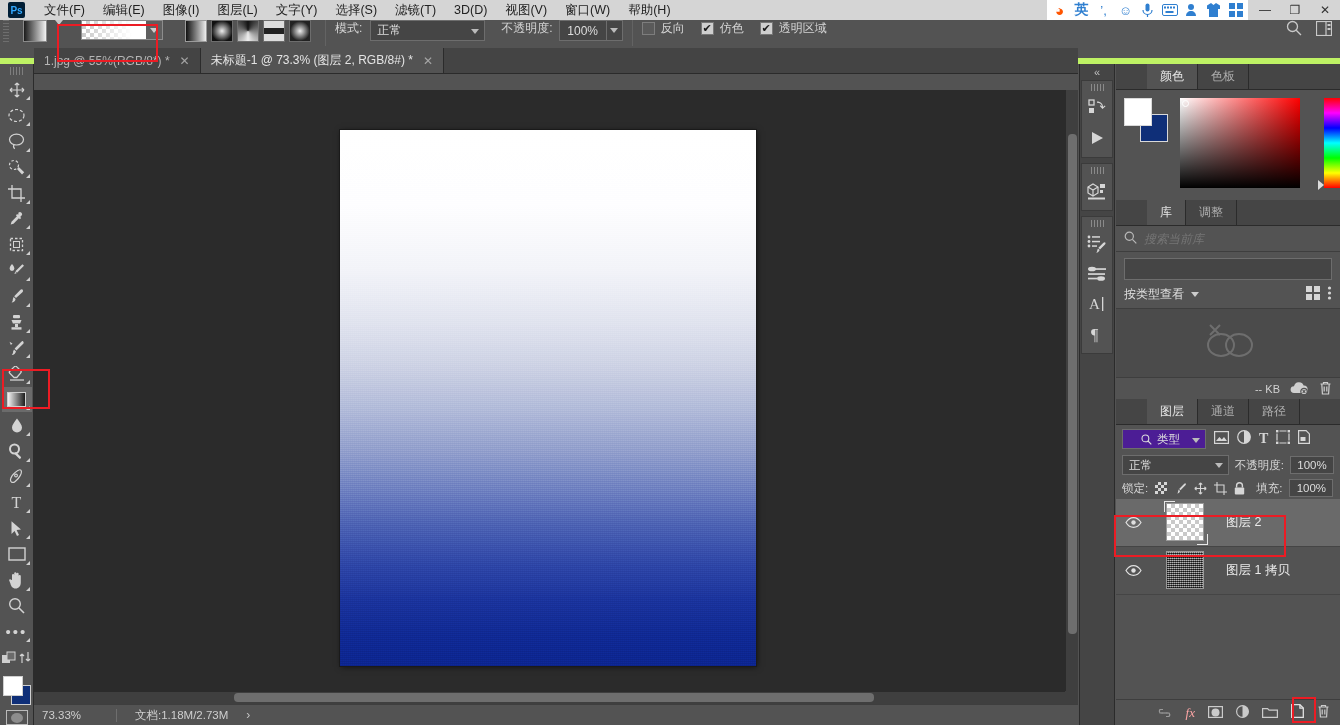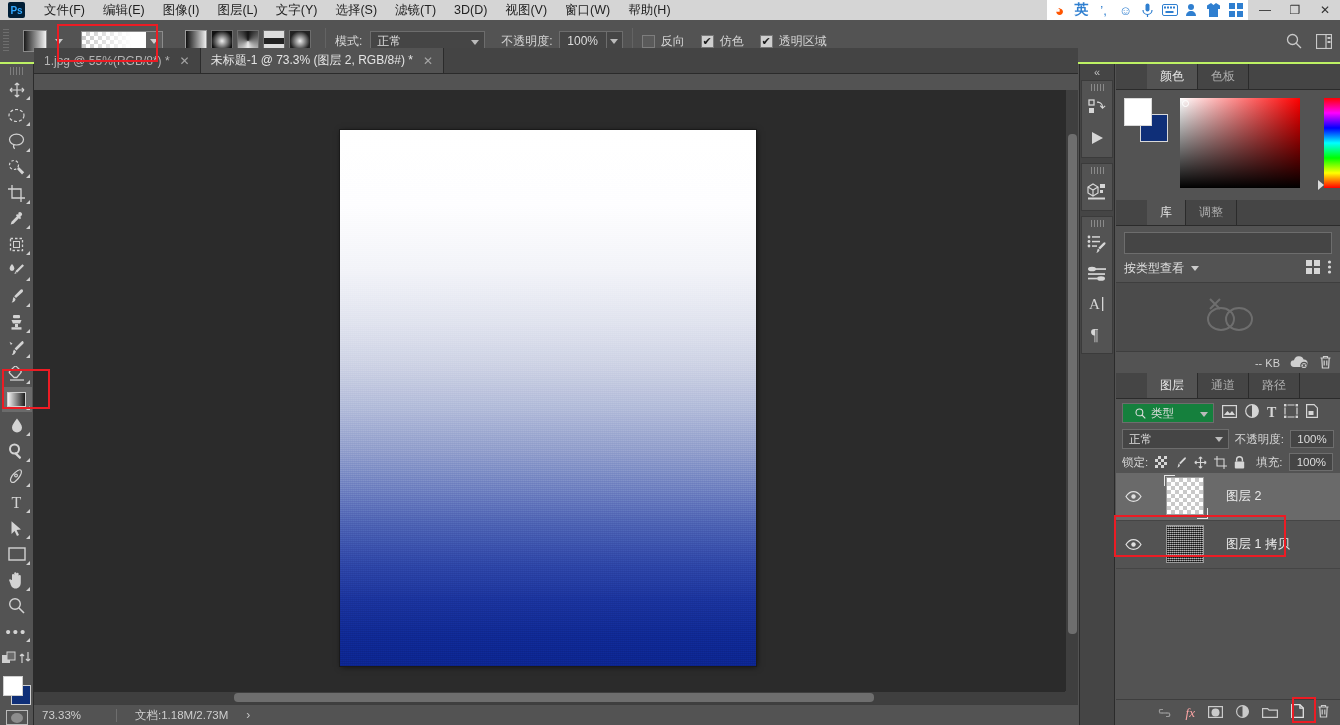--- a/index.html
+++ b/index.html
@@ -38,22 +38,22 @@
   .ime-sogou { color: #ff5500; font-size: 15px; font-weight: bold; }
   .ime-cn { color: #2f7fd0; font-size: 14px; font-weight: bold; }
 
   .wbtns { position: absolute; right: 0; top: 0; height: 20px; display: flex; }
   .wbtn { width: 30px; height: 20px; display: flex; align-items: center; justify-content: center;
           color: #333; font-size: 12px; }
 
   
   .optbar {
     position: absolute; left: 0; top: 20px; width: 1340px; height: 44px;
-    background: #535353; border-bottom: 2px solid #bef264;
-    display: flex; align-items: center;
+    background: #535353; border-bottom: 6px solid #bef264;
+    display: flex; align-items: flex-start;
   }
   .grip { width: 6px; height: 24px; margin-left: 3px; margin-right: 4px;
           background-image: repeating-linear-gradient(to bottom, #777 0 1px, transparent 1px 3px);
           opacity: .75; }
   .tool-preview {
     width: 24px; height: 22px; margin-left: 10px;
     background: linear-gradient(to right, #1b1b1b, #f2f2f2);
     border: 1px solid #8a8a8a;
   }
   .caret { width: 0; height: 0; border-left: 4px solid transparent; border-right: 4px solid transparent;
@@ -236,22 +236,22 @@
   .lib-combo { margin: 6px 8px 0; height: 22px; background: #454545; border: 1px solid #6d6d6d; }
   .lib-view { height: 28px; display: flex; align-items: center; padding: 14px 8px;
               color: #e0e0e0; font-size: 12px; border-bottom: 1px solid #3e3e3e; }
   .lib-body { height: 68px; background: #4b4b4b; display: flex; align-items: center; justify-content: center; }
   .lib-foot { height: 22px; display: flex; align-items: center; justify-content: flex-end;
               gap: 10px; padding-right: 8px; color: #d2d2d2; font-size: 11px;
               border-top: 1px solid #3e3e3e; }
 
   
   .lay-filter { height: 28px; display: flex; align-items: center; padding: 0 6px; gap: 8px; }
-  .lay-filter .fsel { width: 92px; height: 20px; background: #15803d; border: 1px solid #6d6d6d;
-                      display: flex; align-items: center; gap: 5px; padding: 0 12px;
+  .lay-filter .fsel { width: 84px; height: 20px; background: #4c1d95; border: 1px solid #6d6d6d;
+                      display: flex; align-items: center; gap: 5px; padding: 0 18px;
                       color: #ddd; font-size: 11.5px; position: relative; }
   .lay-row2 { height: 24px; display: flex; align-items: center; padding: 0 6px; gap: 6px; }
   .blend-sel { width: 124px; height: 20px; background: #454545; border: 1px solid #6d6d6d;
                display: flex; align-items: center; padding: 0 6px; color: #ddd; font-size: 11.5px;
                position: relative; }
   .lay-row3 { height: 22px; display: flex; align-items: center; padding: 0 6px; gap: 7px;
               color: #d6d6d6; font-size: 11.5px; }
   .lock-ic { color: #cfcfcf; display: flex; align-items: center; }
   .opa-val { height: 18px; min-width: 44px; background: #454545; border: 1px solid #6d6d6d;
              color: #ddd; font-size: 11.5px; display: flex; align-items: center; justify-content: center; }
@@ -712,20 +712,29 @@
         <div class="picker"></div>
       </div>
       <div class="cp-strip">
         <div class="mk"></div>
       </div>
     </div>
 
     <div class="panel-tabs">
       <div class="ptab active">库</div>
       <div class="ptab">调整</div>
+    </div>
+    <div class="lib-search">
+      <span>
+        <svg width="13" height="13" viewBox="0 0 13 13">
+            <circle cx="5.3" cy="5.3" r="4.1" fill="none" stroke="#b9b9b9" stroke-width="1.2"></circle>
+            <line x1="8.4" y1="8.4" x2="12.3" y2="12.3" stroke="#b9b9b9" stroke-width="1.2"></line>
+          </svg>
+      </span>
+      <input placeholder="搜索当前库" style="">
     </div>
     <div class="lib-combo"></div>
     <div class="lib-view">
       <span>按类型查看</span>
       <span style="margin-left:7px;width:0;height:0;border-left:4px solid transparent;border-right:4px solid transparent;border-top:5px solid #ccc"></span>
       <span style="margin-left:auto;display:flex;gap:7px;align-items:center">
         <span>
           <svg width="14" height="14" viewBox="0 0 14 14" fill="#d6d6d6">
               <rect x="0" y="0" width="6" height="6"></rect>
               <rect x="8" y="0" width="6" height="6"></rect>

